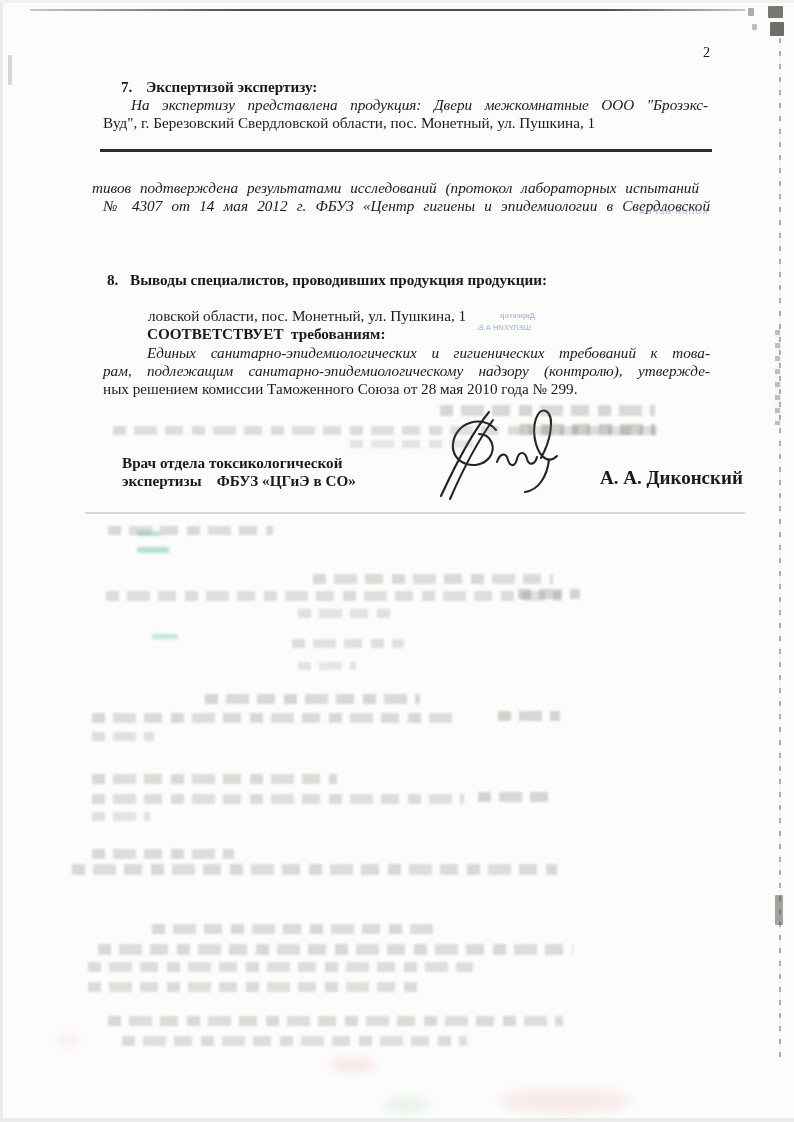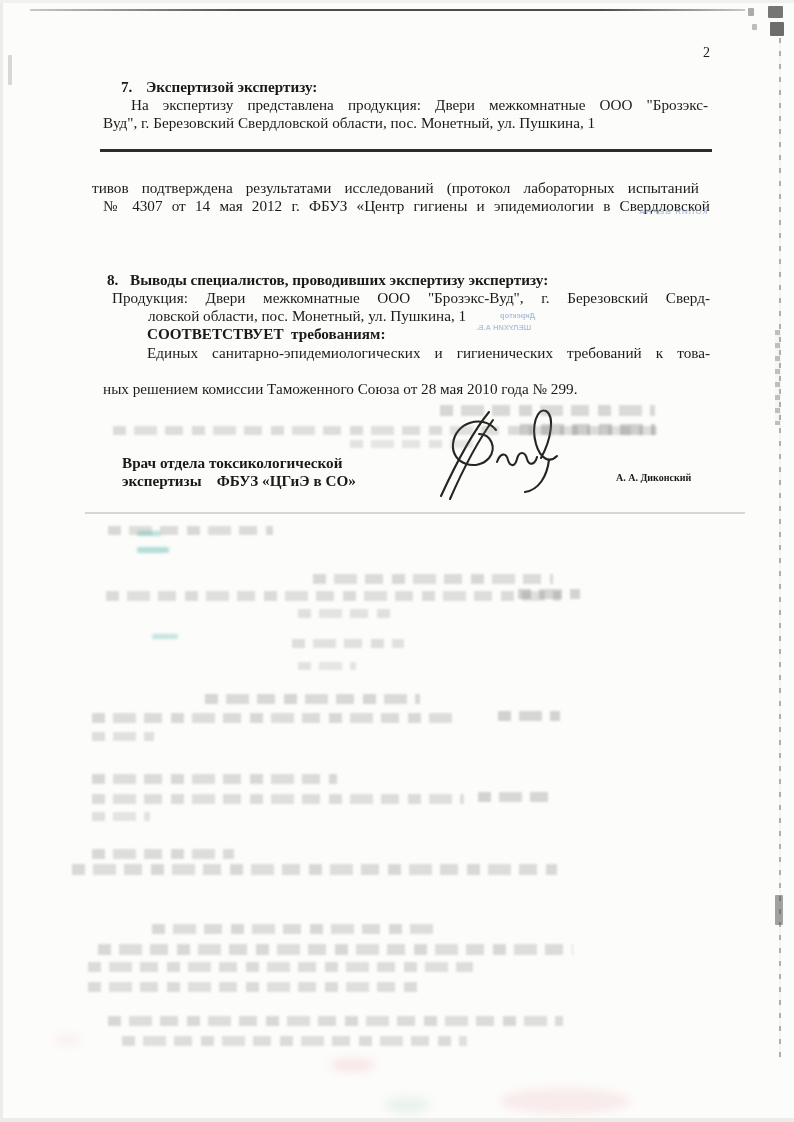--- a/index.html
+++ b/index.html
@@ -1,20 +1,20 @@
 <!DOCTYPE html>
 <html><head>
 <meta charset="utf-8">
 <style>
   html,body{margin:0;padding:0;background:#ffffff;}
   .page{position:relative;width:794px;height:1122px;background:#fcfcfa;overflow:hidden;
         font-family:"Liberation Serif", serif;color:#191917;}
   .edge{position:absolute;background:#ececea;}
   .ln{position:absolute;font-size:15.2px;line-height:18px;white-space:pre;color:#1b1a18;}
-  .j{white-space:normal;text-align:justify;text-align-last:justify;}
+  .j{white-space:normal;text-align:justify;text-align-last:justify;font-style:italic;}
   .b{font-weight:700;}
   .rule{position:absolute;background:#2e2d2b;}
   .smudge{position:absolute;height:9px;
      background:repeating-linear-gradient(90deg, rgba(105,105,100,.85) 0 13px, rgba(105,105,100,0) 13px 21px,
         rgba(105,105,100,.75) 21px 44px, rgba(105,105,100,0) 44px 52px,
         rgba(105,105,100,.8) 52px 70px, rgba(105,105,100,0) 70px 79px);
      filter:blur(1.2px);}
   .teal{position:absolute;background:#58b8ae;filter:blur(1.6px);border-radius:2px;}
   .blob{position:absolute;border-radius:50%;filter:blur(4px);}
   .vline{position:absolute;width:2px;
@@ -53,37 +53,37 @@
 
   <div class="ln j" style="left:131px;top:96px;width:577px;">На экспертизу представлена продукция: Двери межкомнатные ООО "Брозэкс-</div>
   <div class="ln" style="left:103px;top:114px;">Вуд", г. Березовский Свердловской области, пос. Монетный, ул. Пушкина, 1</div>
 
   <div class="rule" style="left:100px;top:149px;width:612px;height:2.5px;"></div>
 
   <div class="ln j" style="left:92px;top:179px;width:607px;">тивов подтверждена результатами исследований (протокол лабораторных испытаний</div>
   <div class="ln j" style="left:103px;top:197px;width:607px;">№  4307 от 14 мая 2012 г. ФБУЗ «Центр гигиены и эпидемиологии в Свердловской</div>
 
   <div class="ln b" style="left:107px;top:271px;">8.</div>
-  <div class="ln b" style="left:130px;top:271px;">Выводы специалистов, проводивших экспертизу экспертизу:</div>
+  <div class="ln b" style="left:130px;top:271px;">Выводы специалистов, проводивших продукция продукции:</div>
 
-  <div class="ln j" style="left:112px;top:289px;width:598px;">Продукция: Двери межкомнатные ООО "Брозэкс-Вуд", г. Березовский Сверд-</div>
   <div class="ln" style="left:103px;top:307px;margin-left:45px;">ловской области, пос. Монетный, ул. Пушкина, 1</div>
 
   <div class="ln b" style="left:147px;top:325px;">СООТВЕТСТВУЕТ  требованиям:</div>
 
   <div class="ln j" style="left:147px;top:344px;width:563px;">Единых  санитарно-эпидемиологических и  гигиенических  требований  к  това-</div>
+  <div class="ln j" style="left:103px;top:362px;width:607px;">рам, подлежащим санитарно-эпидемиологическому надзору (контролю), утвержде-</div>
   <div class="ln" style="left:103px;top:380px;">ных решением комиссии Таможенного Союза от 28 мая 2010 года № 299.</div>
 
   <div class="bluebleed" style="left:638px;top:207px;font-size:8px;letter-spacing:1px;opacity:.55;">КОПИЯ ВЕРНА</div>
   <div class="bluebleed" style="left:500px;top:311px;font-size:7.5px;opacity:.6;">Директор</div>
   <div class="bluebleed" style="left:476px;top:323px;font-size:7.5px;opacity:.55;">ШЕЛУХИН А.Б.</div>
 
   <div class="ln b" style="left:122px;top:472px;">экспертизы    ФБУЗ «ЦГиЭ в СО»</div>
   <div class="ln b" style="left:122px;top:454px;">Врач отдела токсикологической</div>
-  <div class="ln b" style="left:616px;top:469px;font-size:10px;">А. А. Диконский</div>
+  <div class="ln b" style="left:600px;top:469px;font-size:19px;">А. А. Диконский</div>
 
   <svg class="sig" width="165" height="105" viewBox="0 0 165 105">
     <g stroke="#26241f" stroke-width="2.1" fill="none" stroke-linecap="round">
       <path d="M28,96 C40,70 58,34 76,12"></path>
       <path d="M37,99 C48,74 64,42 80,20"></path>
       <path d="M83,30 C70,14 42,22 40,44 C38,64 64,72 76,58 C84,48 78,34 66,34"></path>
       <path d="M84,62 c3,-9 9,-10 11,-2 c2,7 7,7 9,-1 c2,-8 8,-8 10,0 c2,7 8,6 10,-2"></path>
       <path d="M128,58 C138,40 142,16 133,11 C124,7 118,26 123,44 C127,58 136,64 144,56"></path>
       <path d="M136,60 C134,76 126,90 112,92"></path>
     </g>

